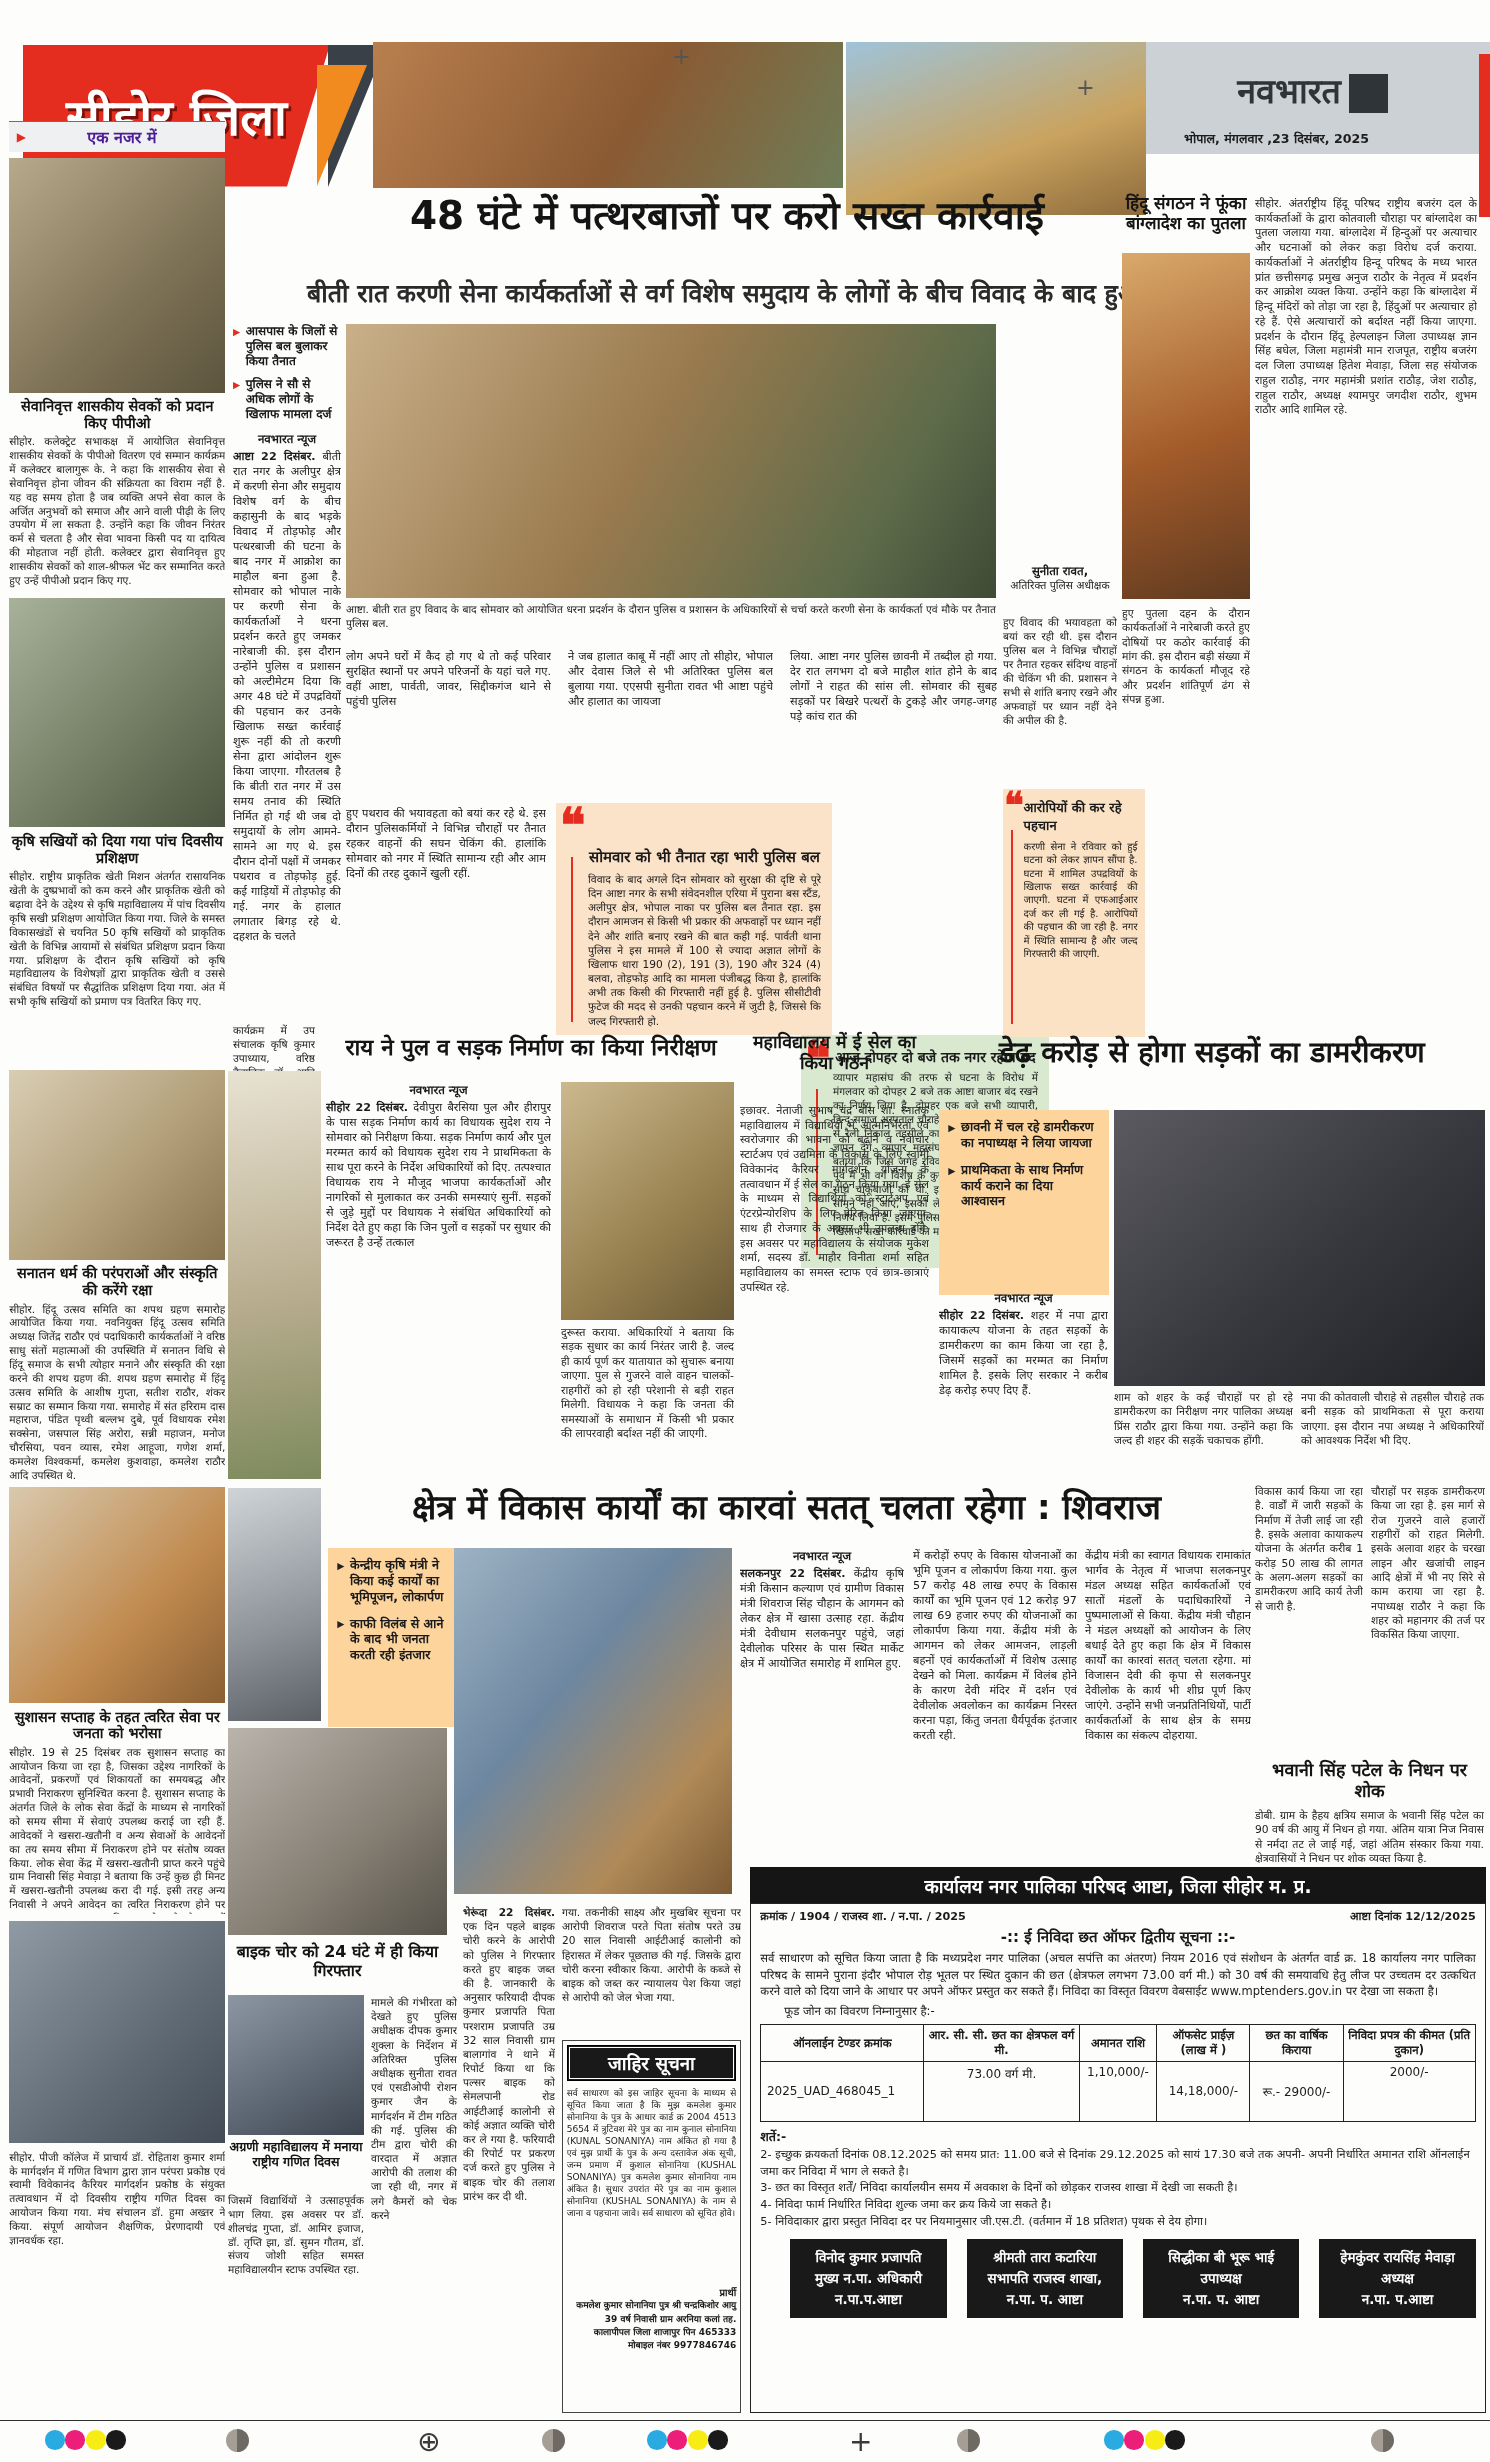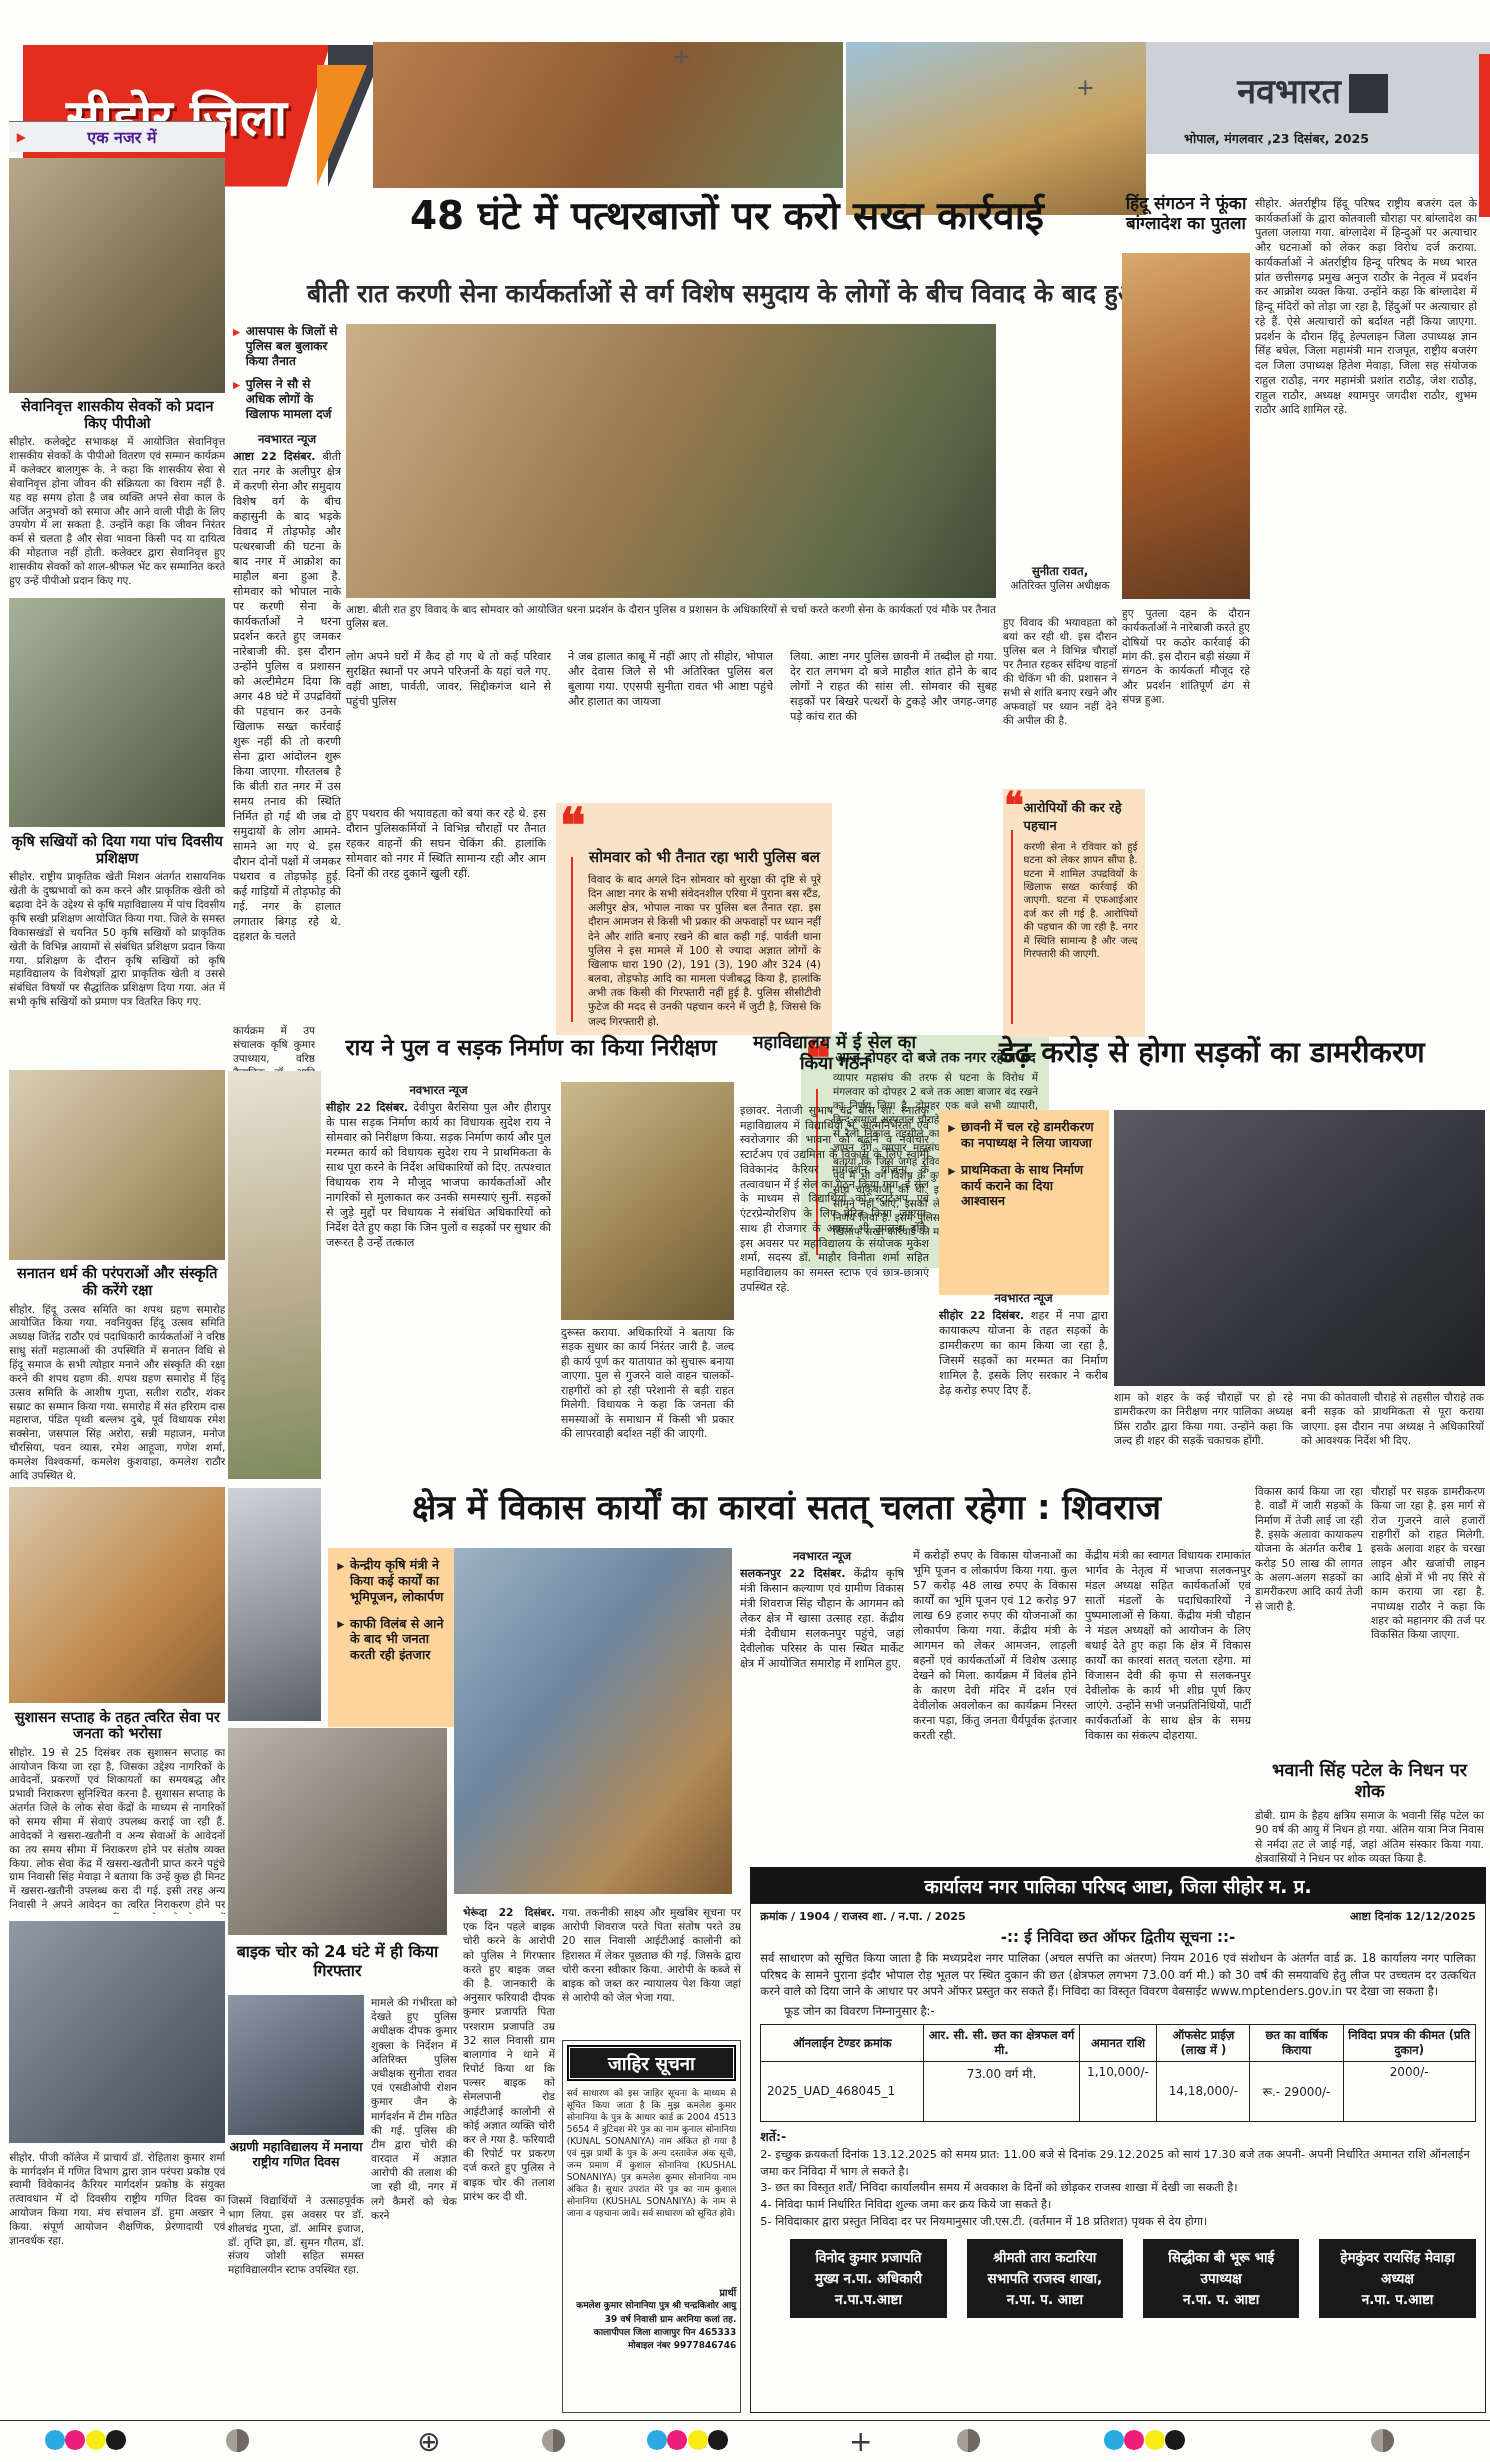--- a/index.html
+++ b/index.html
@@ -235,21 +235,21 @@
             <td style="text-align:left;padding-left:5.6px;">2025_UAD_468045_1</td>
             <td style="vertical-align:top;">73.00 वर्ग मी.</td>
             <td style="vertical-align:top;">1,10,000/-</td>
             <td>14,18,000/-</td>
             <td>रू.- 29000/-</td>
             <td style="vertical-align:top;">2000/-</td>
           </tr>
         </tbody>
       </table>
       <div class="dl" style="font-size:12.6px;margin:5.6px 0 1.9px;">शर्ते:-</div>
-      <div style="font-size:11.3px;line-height:1.5;">2- इच्छुक क्रयकर्ता दिनांक  13.12.2025 को समय प्रात: 11.00 बजे से  दिनांक  29.12.2025 को सायं 17.30 बजे तक अपनी- अपनी निर्धारित अमानत राशि ऑनलाईन जमा कर निविदा में भाग ले सकते है।</div>
+      <div style="font-size:11.3px;line-height:1.5;">2- इच्छुक क्रयकर्ता दिनांक  08.12.2025 को समय प्रात: 11.00 बजे से  दिनांक  29.12.2025 को सायं 17.30 बजे तक अपनी- अपनी निर्धारित अमानत राशि ऑनलाईन जमा कर निविदा में भाग ले सकते है।</div>
       <div style="font-size:11.3px;line-height:1.5;">3- छत का विस्तृत शर्तें/ निविदा कार्यालयीन समय में अवकाश के दिनों को छोड़कर राजस्व शाखा में देखी जा सकती है।</div>
       <div style="font-size:11.3px;line-height:1.5;">4- निविदा फार्म निर्धारित निविदा शुल्क जमा कर क्रय किये जा सकते है।</div>
       <div style="font-size:11.3px;line-height:1.5;">5- निविदाकार द्वारा प्रस्तुत निविदा दर पर नियमानुसार जी.एस.टी. (वर्तमान में 18 प्रतिशत) पृथक से देय होगा।</div>
       <div style="display:flex;gap:20px;margin-top:7.5px;margin-left:30px;">
         <div class="sig">
           <div>विनोद कुमार प्रजापति</div>
           <div>मुख्य न.पा. अधिकारी</div>
           <div>न.पा.प.आष्टा</div>
         </div>
         <div class="sig">

